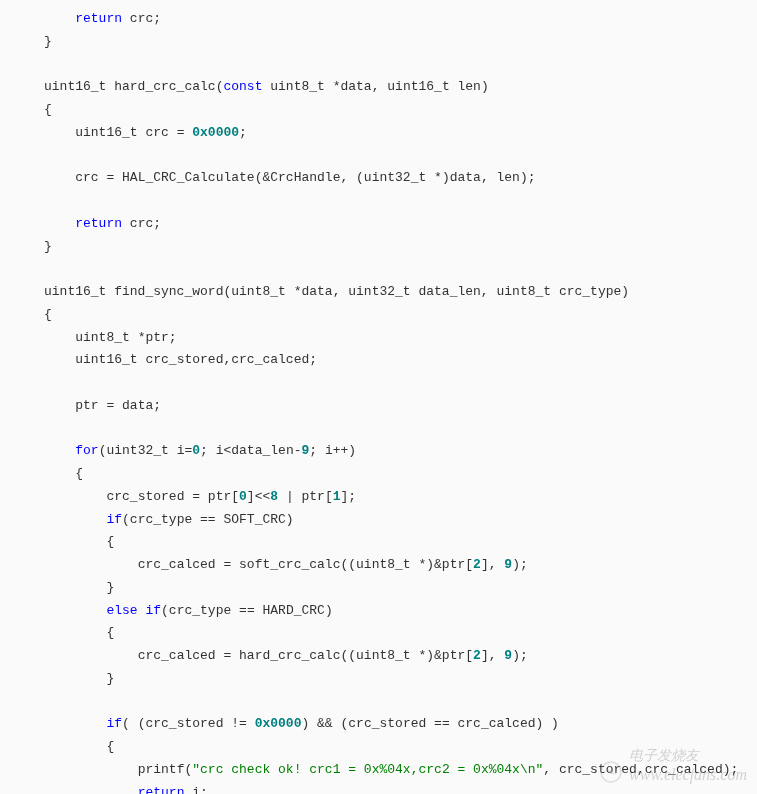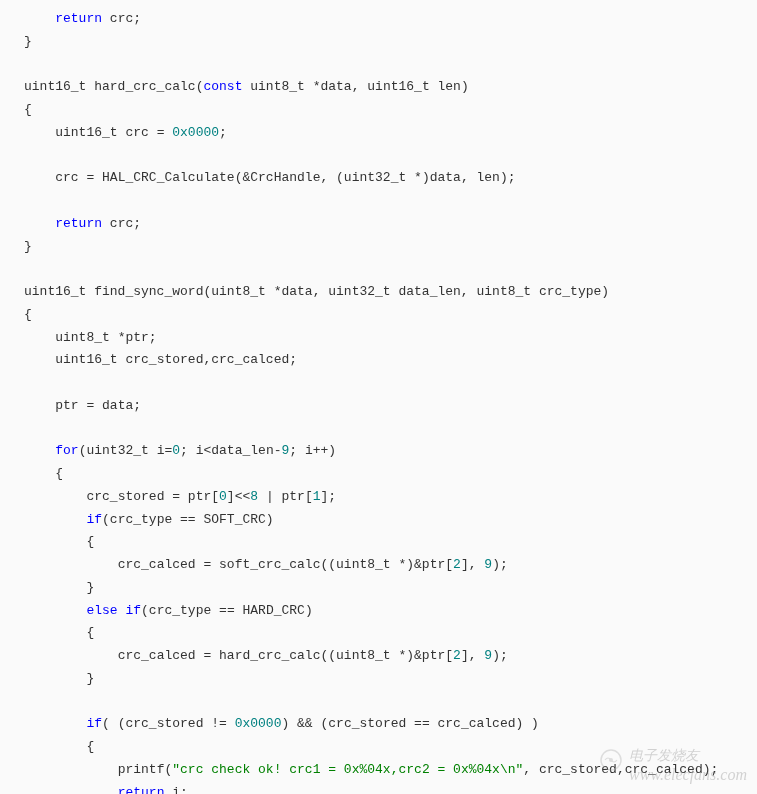--- a/index.html
+++ b/index.html
@@ -18,31 +18,32 @@
       overflow: hidden;
       position: relative;
       padding: 8px 0;
     }
     .code-container {
       padding: 0 24px;
       white-space: pre;
     }
     .line {
       white-space: pre;
+      margin-left: 20px;
     }
     .keyword { color: #0000ff; }
-    .number { color: #008080; }
+    .number { color: #008080; font-weight: bold; }
     .string { color: #008000; }
     .identifier { color: #333; }
     .watermark {
       position: absolute;
       bottom: 10px;
       right: 10px;
       display: flex;
-      align-items: flex-start;
+      align-items: flex-end;
       gap: 6px;
       opacity: 0.35;
     }
     .watermark-icon {
       width: 24px;
       height: 24px;
       display: flex;
       align-items: center;
       justify-content: center;
     }

